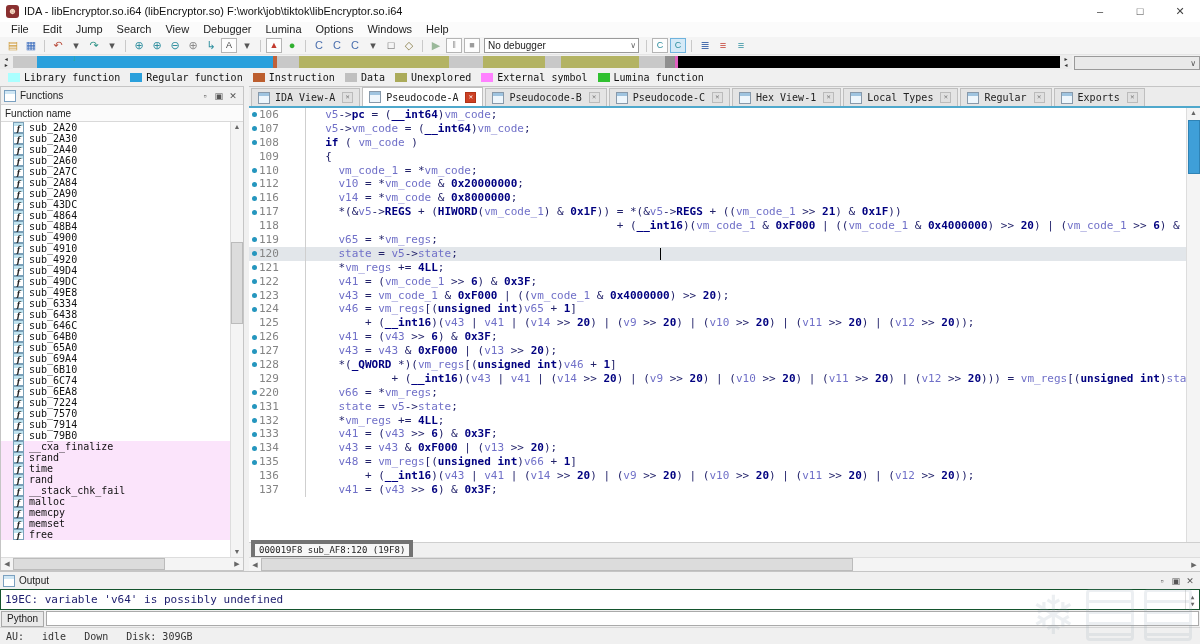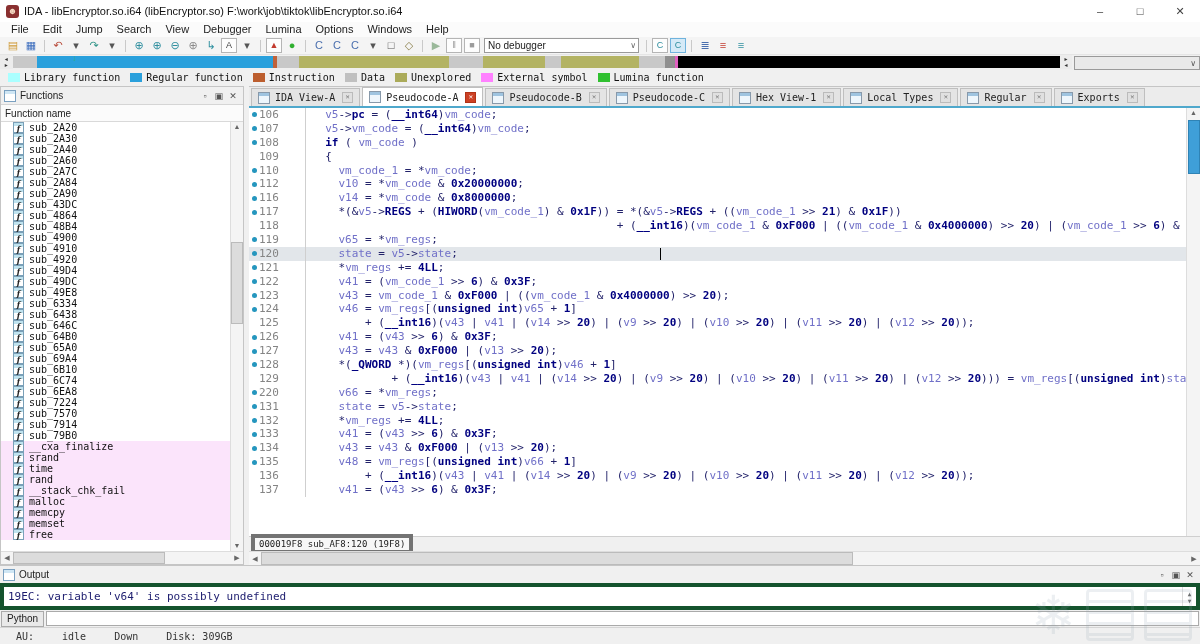--- a/index.html
+++ b/index.html
@@ -99,32 +99,32 @@
   #addrbox{font-family:"DejaVu Sans Mono",monospace;font-size:9px;color:#222;border:4px solid #737373;
            background:#f7f7f7;padding:0 4px;margin-left:2px;line-height:12px;}
   #code-hscroll{height:13px;flex:0 0 auto;background:#f4f4f4;border-top:1px solid #ddd;display:flex;align-items:center;}
   #code-hscroll .sc-arrow{width:12px;text-align:center;}
   #code-hthumb{height:11px;width:62%;background:#dcdcdc;border:1px solid #bbb;}
   #code-hscroll .spacer{flex:1;}
   
   #output-panel{flex:0 0 auto;display:flex;flex-direction:column;border-top:1px solid #c5c5c5;background:#f0f0f0;}
   #out-header{height:17px;display:flex;align-items:center;padding:0 3px;}
   #out-header .ptitle{font-size:10px;color:#222;margin-left:4px;flex:1;}
-  #out-msg{height:19px;background:#fff;border:4px solid #14532d;display:flex;align-items:center;
+  #out-msg{height:19px;background:#fff;border:1px solid #14532d;display:flex;align-items:center;
            font-family:"DejaVu Sans Mono",monospace;font-size:11px;color:#1c1c6e;padding-left:4px;}
   #out-spin{margin-left:auto;width:13px;display:flex;flex-direction:column;align-items:center;font-size:6px;
             color:#666;line-height:7px;border-left:1px solid #ddd;align-self:stretch;justify-content:center;}
   #out-python{height:17px;display:flex;align-items:center;padding:0 1px;}
   #python-btn{height:14px;border:1px solid #aaa;background:#e9e9e9;font-size:10px;color:#222;
               display:flex;align-items:center;padding:0 5px;margin-right:2px;}
   #python-input{flex:1;height:13px;border:1px solid #aaa;background:#fff;}
   
   #statusbar{height:16px;flex:0 0 auto;background:#f0f0f0;border-top:1px solid #d5d5d5;display:flex;
              align-items:center;font-family:"DejaVu Sans Mono",monospace;font-size:10px;color:#333;}
-  .sb-seg{padding:0 12px 0 16px;}
+  .sb-seg{padding:0 12px 0 6px;}
   
   #watermark{position:absolute;right:8px;bottom:2px;display:flex;align-items:center;opacity:.16;pointer-events:none;z-index:5;}
   #watermark .flake{font-size:54px;color:#8fa3b0;line-height:54px;}
   .wm-char{width:42px;height:46px;margin-left:10px;border:3px solid #8fa3b0;border-radius:4px;
            background:repeating-linear-gradient(#0000 0 8px,#8fa3b0 8px 11px);}
 </style>
 </head>
 <body>
 
 <div id="app">

